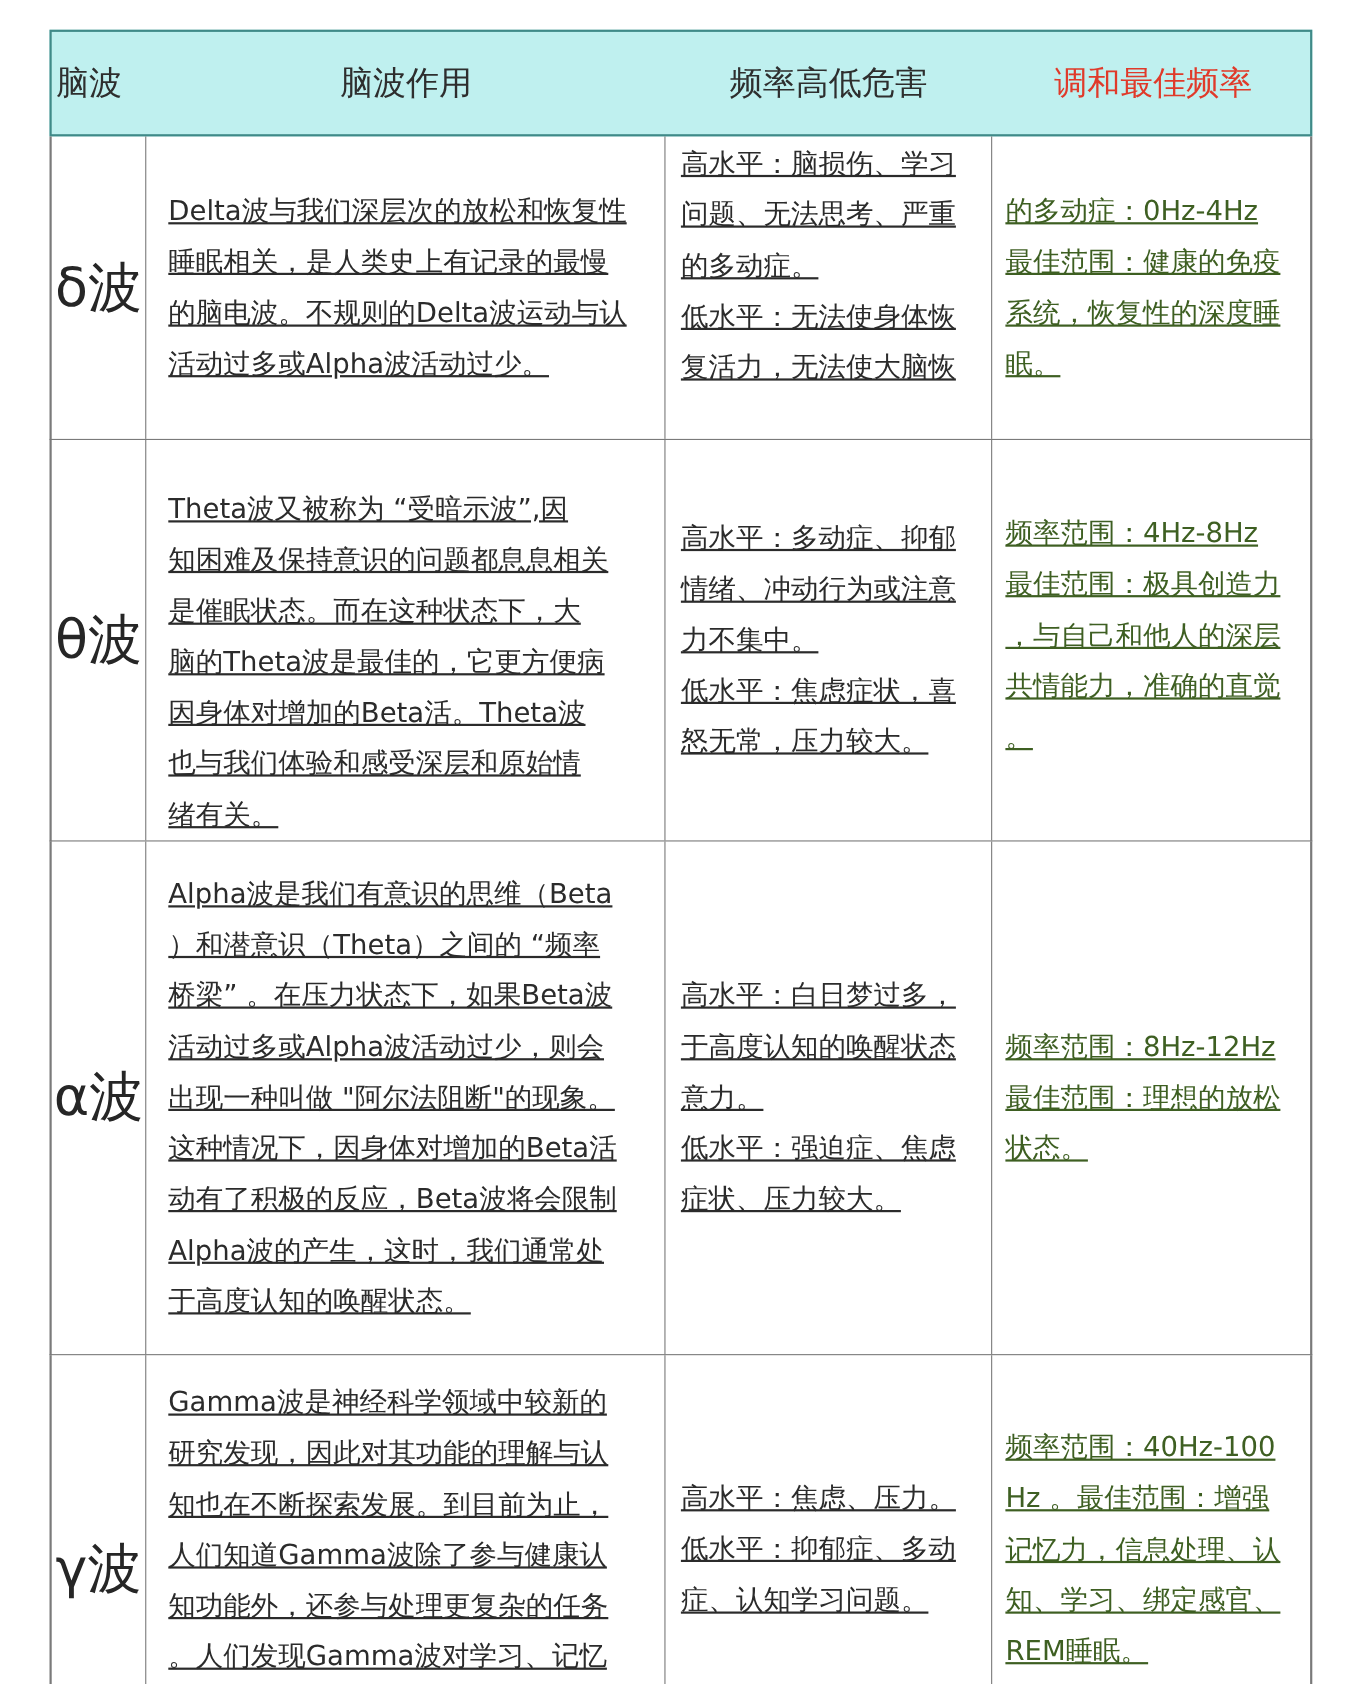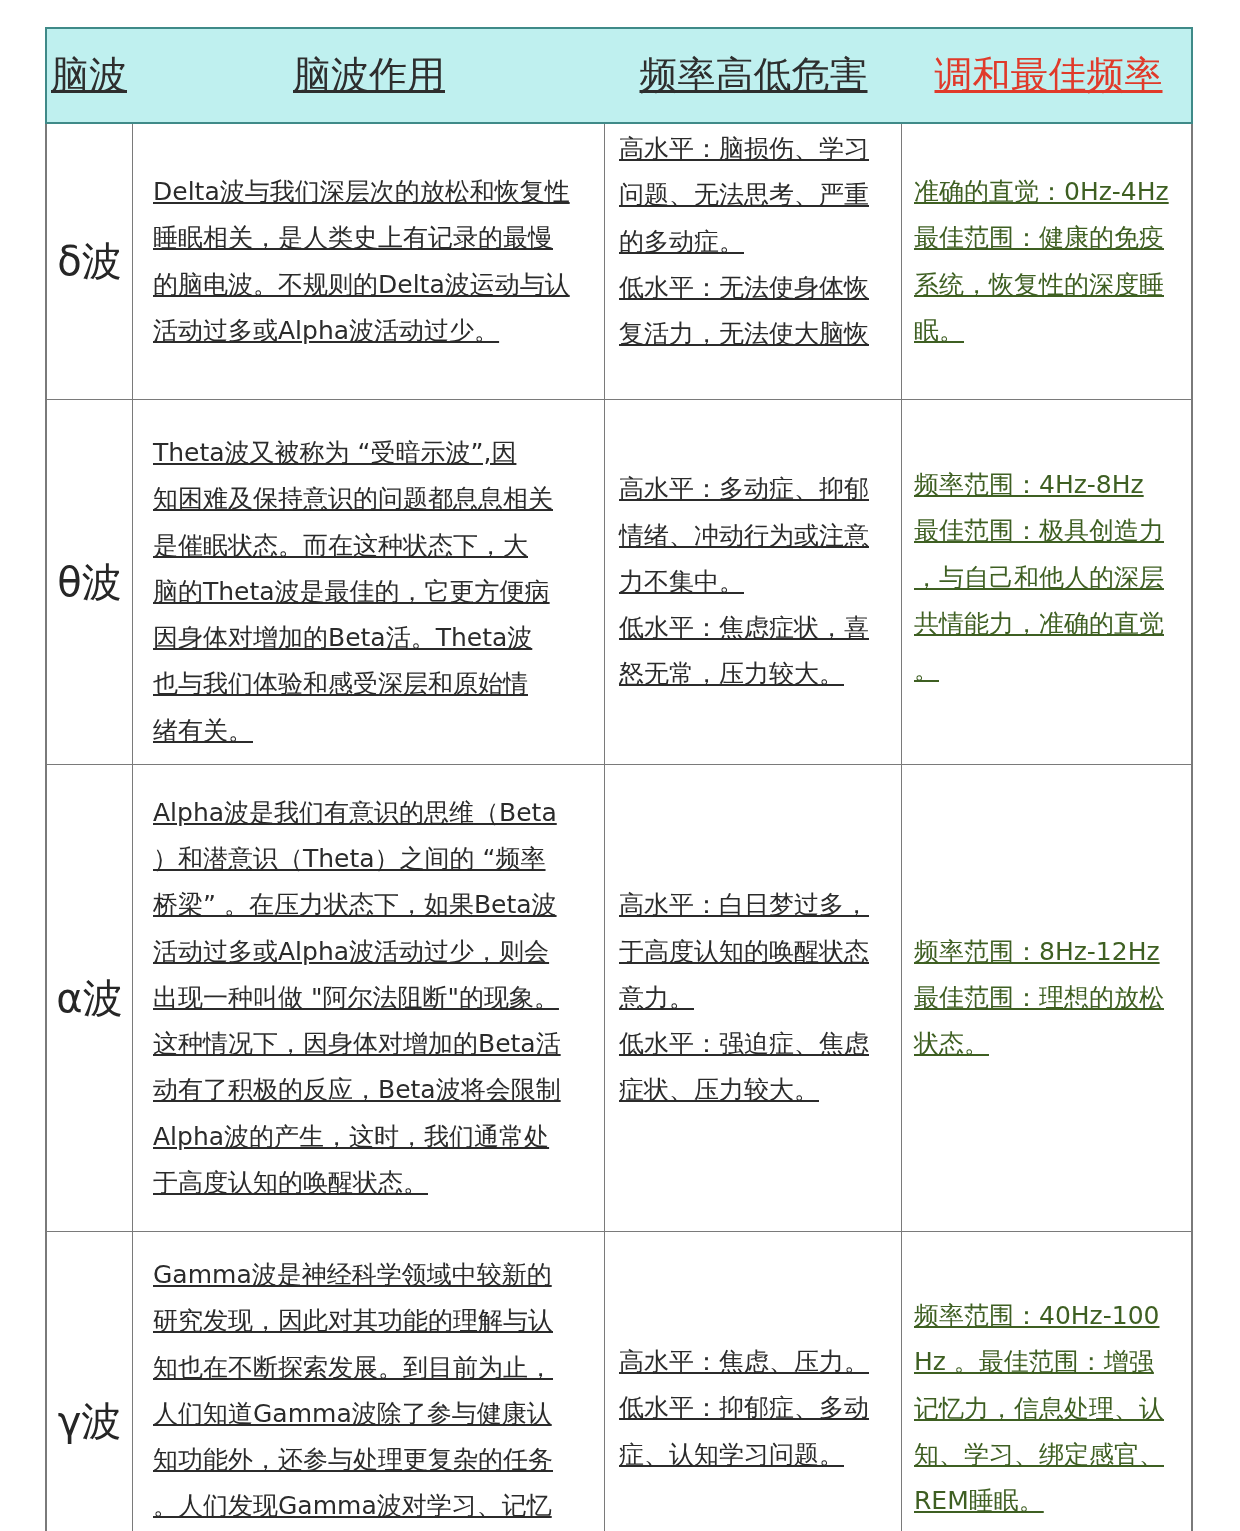--- a/index.html
+++ b/index.html
@@ -25,24 +25,23 @@
     display: grid;
     grid-template-columns: 86px 472px 297px 293px;
     height: 97px;
     background: #bff0ef;
     border: 2px solid #3f8a88;
     box-sizing: border-box;
   }
   .header .hcell {
     display: flex;
     align-items: center;
-    font-size: 38px;
+    font-size: 30px;
     color: #2e2e2e;
     white-space: nowrap;
-    text-decoration: underline;
   }
   .header .hcell.c0 { justify-content: flex-start; padding-left: 4px; }
   .header .hcell.c1 { justify-content: center; }
   .header .hcell.c2 { justify-content: center; }
   .header .hcell.c3 { justify-content: center; color: #e03a2a; }
 
   .row {
     display: grid;
     grid-template-columns: 86px 472px 297px 293px;
     border-left: 2px solid #7a7a7a;
@@ -51,21 +50,21 @@
     box-sizing: border-box;
   }
   .cell {
     box-sizing: border-box;
     border-right: 1.5px solid #7a7a7a;
     display: flex;
     align-items: center;
   }
   .cell:last-child { border-right: none; }
   .cell.name {
-    font-size: 40px;
+    font-size: 49px;
     justify-content: center;
     color: #262626;
     white-space: nowrap;
   }
   .cell .txt {
     font-size: 25px;
     line-height: 46.3px;
     word-break: break-all;
     text-decoration: underline;
   }
@@ -75,21 +74,21 @@
   .cell.best .txt { color: #3e5f22; }
   .row.r0 { height: 276px; }
   .row.r1 { height: 365px; }
   .row.r2 { height: 467px; }
   .row.r3 { height: 320px; border-bottom: none; }
   .row.r3 .cell.desc { align-items: flex-start; padding-top: 20px; }
   .row.r3 .cell.name { align-items: flex-start; padding-top: 162px; }
   .row.r3 .cell.harm { align-items: flex-start; padding-top: 107px; }
   .row.r3 .cell.best { align-items: flex-start; padding-top: 61px; }
   .row.r0 .cell.harm { align-items: flex-start; padding-top: 2px; }
-  .row.r1 .cell.desc { align-items: center; padding-top: 20px; }
+  .row.r1 .cell.desc { align-items: flex-end; padding-top: 20px; }
   .row.r1 .cell.best { align-items: flex-start; padding-top: 62px; }
   .line { display: block; white-space: nowrap; }
 </style>
 </head>
 <body>
 
 <div class="table">
   <div class="header">
     <div class="hcell c0">脑波</div>
     <div class="hcell c1">脑波作用</div>
@@ -114,21 +113,21 @@
           <div class="txt">
             <span class="line">高水平：脑损伤、学习</span>
             <span class="line">问题、无法思考、严重</span>
             <span class="line">的多动症。</span>
             <span class="line">低水平：无法使身体恢</span>
             <span class="line">复活力，无法使大脑恢</span>
           </div>
         </div>
         <div class="cell best">
           <div class="txt">
-            <span class="line">准确的直觉：0Hz-4Hz</span>
+            <span class="line">的多动症：0Hz-4Hz</span>
             <span class="line">最佳范围：健康的免疫</span>
             <span class="line">系统，恢复性的深度睡</span>
             <span class="line">眠。</span>
           </div>
         </div>
       </div>
       <div class="row r1">
         <div class="cell name">
           <span>θ波</span>
         </div>

